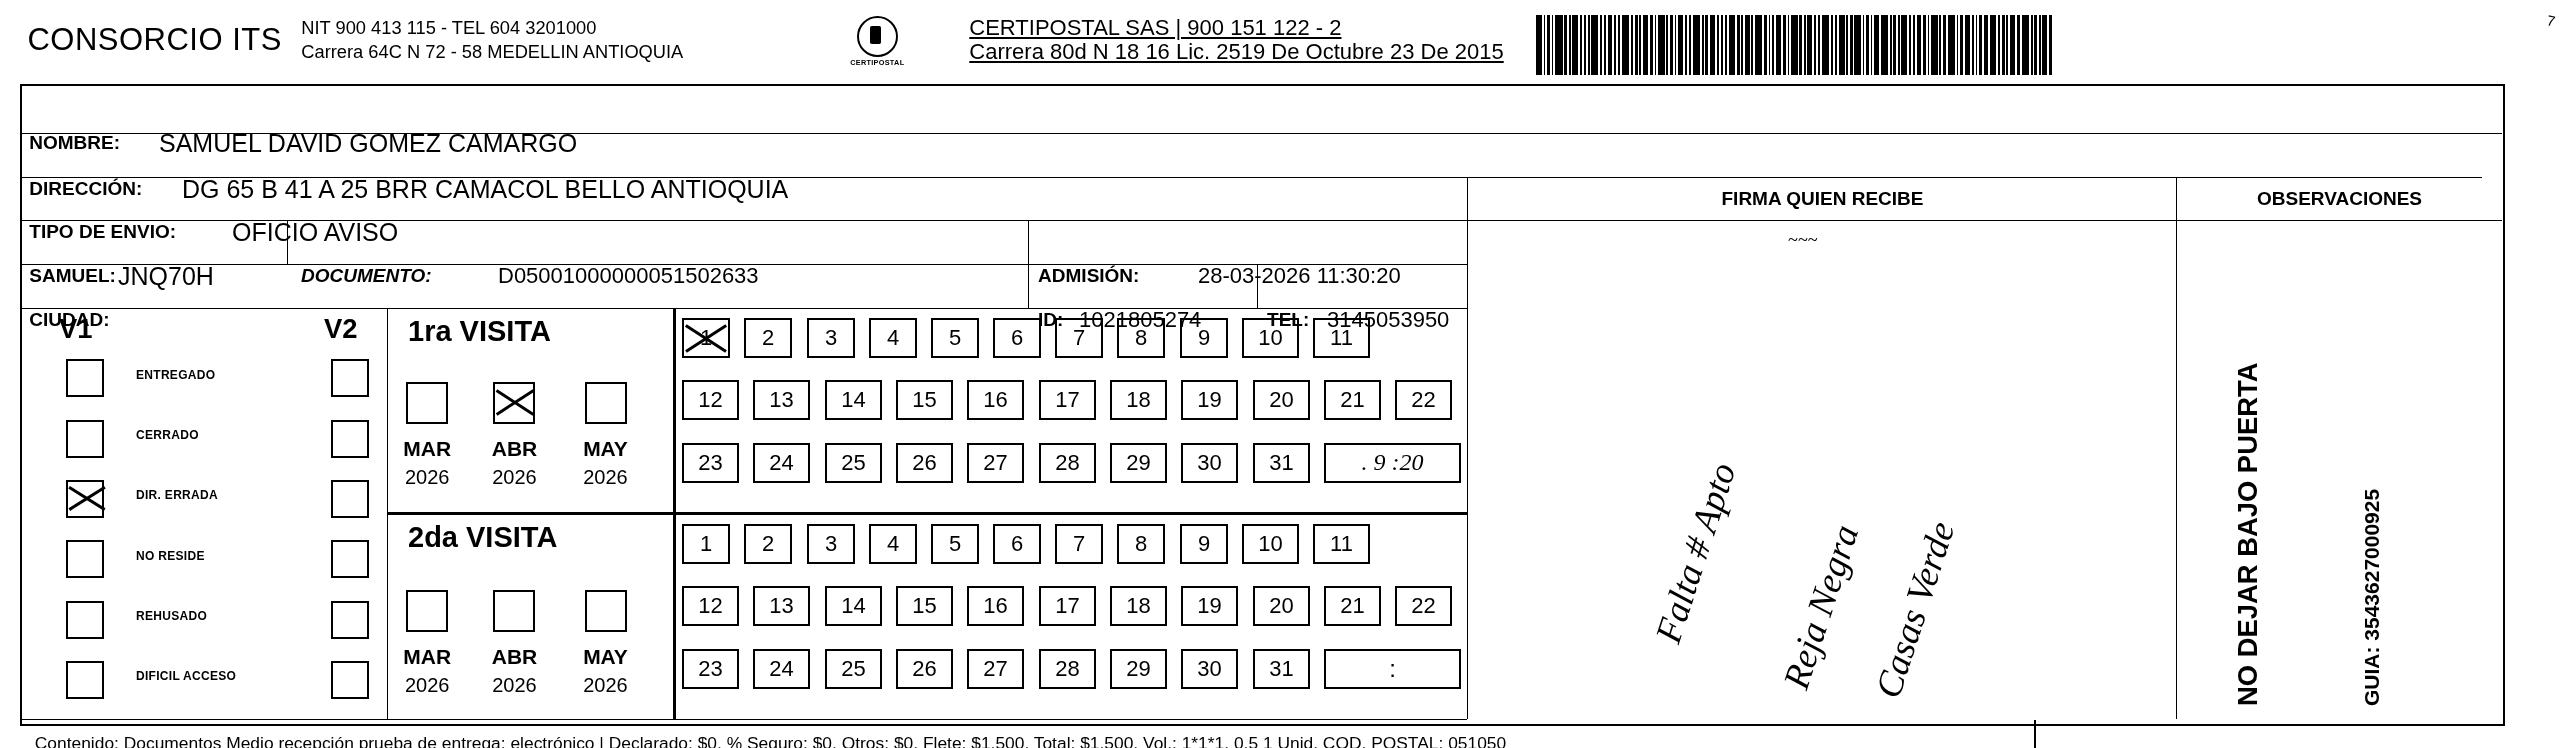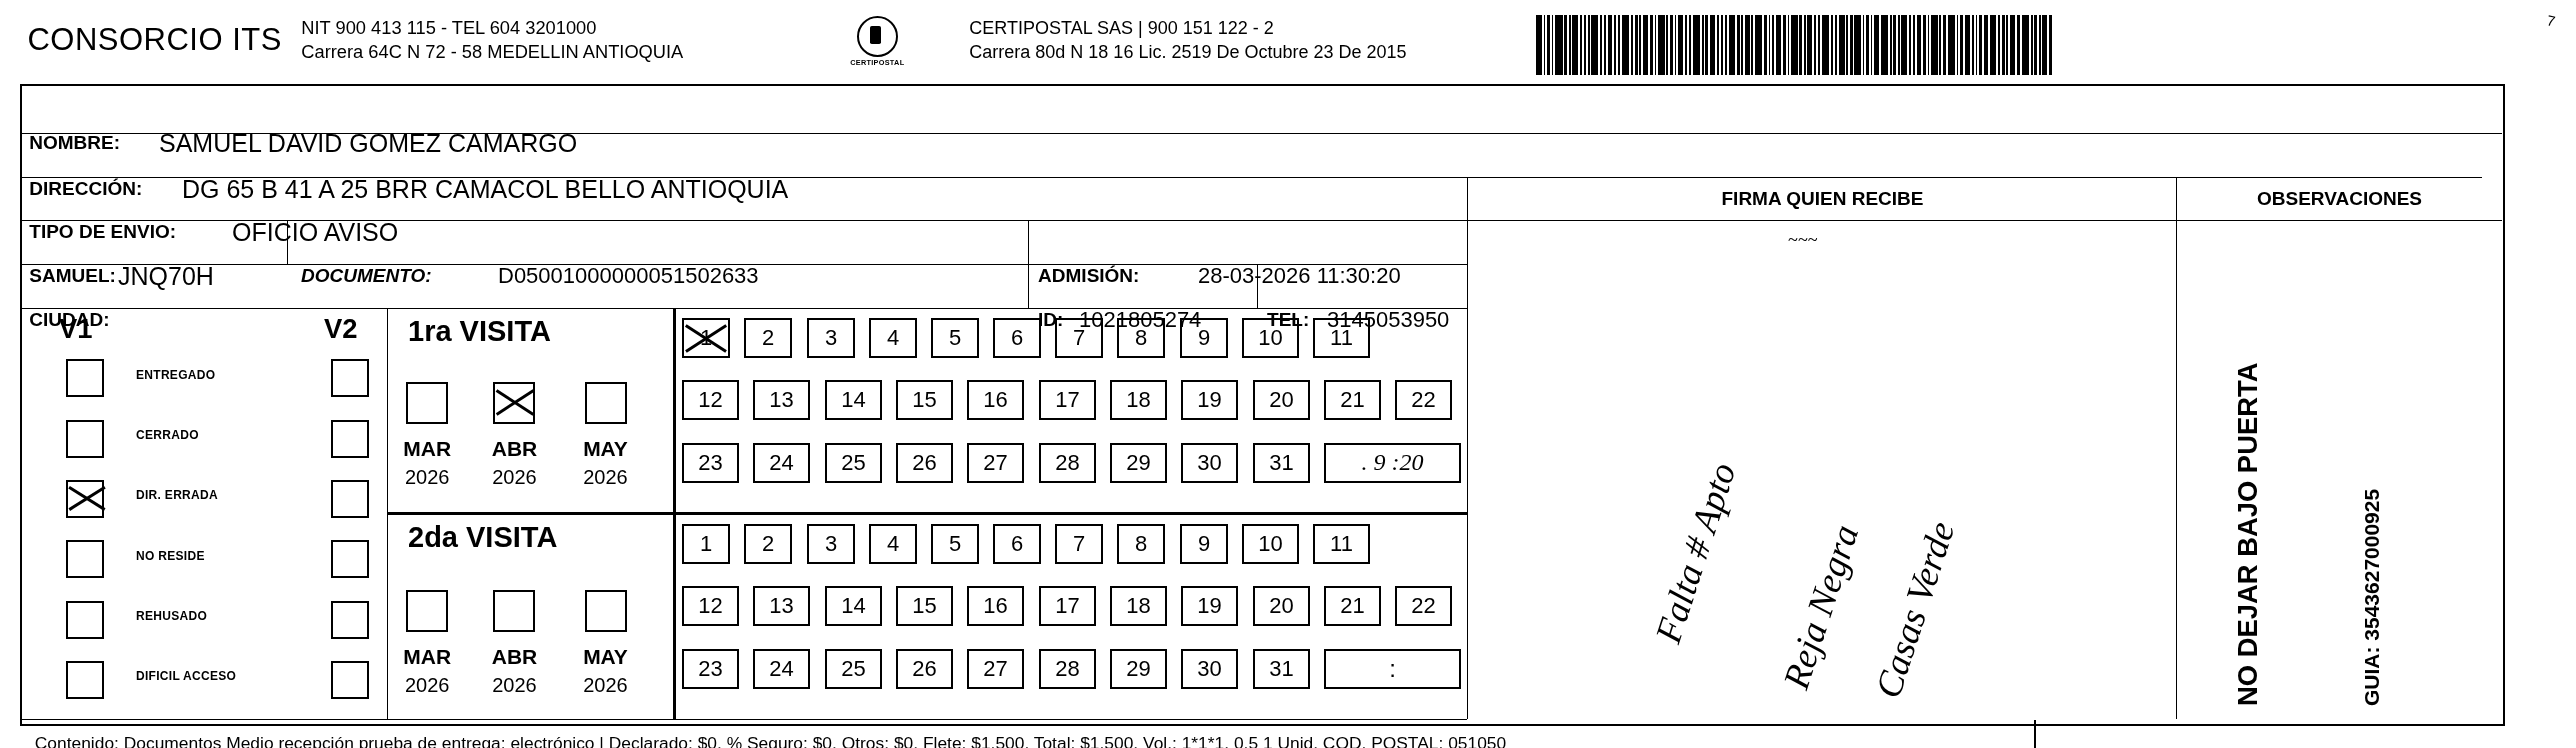--- a/index.html
+++ b/index.html
@@ -7,21 +7,21 @@
   #sheet{position:relative;width:2576px;height:748px;background:#fff;overflow:hidden;}
 
   
   .header{position:absolute;left:18.3px;top:9.1px;width:2542px;height:73px;}
   .hdr-company{position:absolute;left:9.1px;top:12.8px;font-size:31px;letter-spacing:0.5px;}
   .hdr-nit{position:absolute;left:283px;top:7.3px;font-size:18.3px;line-height:24px;}
   .hdr-logo{position:absolute;left:818px;top:7.3px;width:82px;height:51px;text-align:center;}
   .hdr-logo .ring{width:37px;height:37px;border:2.7px solid #000;border-radius:50%;margin:0 auto;position:relative;}
   .hdr-logo .ring:after{content:"";position:absolute;left:11px;top:7.3px;width:11px;height:18.3px;background:#000;border-radius:1.8px;}
   .hdr-logo .lbl{font-size:7.3px;margin-top:0.9px;letter-spacing:0.3px;}
-  .hdr-certi{position:absolute;left:951px;top:7.3px;font-size:18px;line-height:24px;}
+  .hdr-certi{position:absolute;left:951px;top:7.3px;font-size:22px;line-height:24px;text-decoration:underline;}
 
   
   .barcode{position:absolute;left:1518px;top:5.5px;width:722px;height:60px;display:flex;align-items:flex-end;}
   .barcode i{display:block;background:#000;height:100%;margin-right:1.8px;}
   .corner-mark{position:absolute;right:5.5px;top:3.7px;font-size:14.6px;color:#000;transform:rotate(12deg);}
 
   
   .frame{position:absolute;left:20px;top:84px;width:2485px;height:642px;border:2.7px solid #000;box-sizing:border-box;}
 
   .row{position:absolute;left:0;border-bottom:1.8px solid #000;box-sizing:border-box;}

